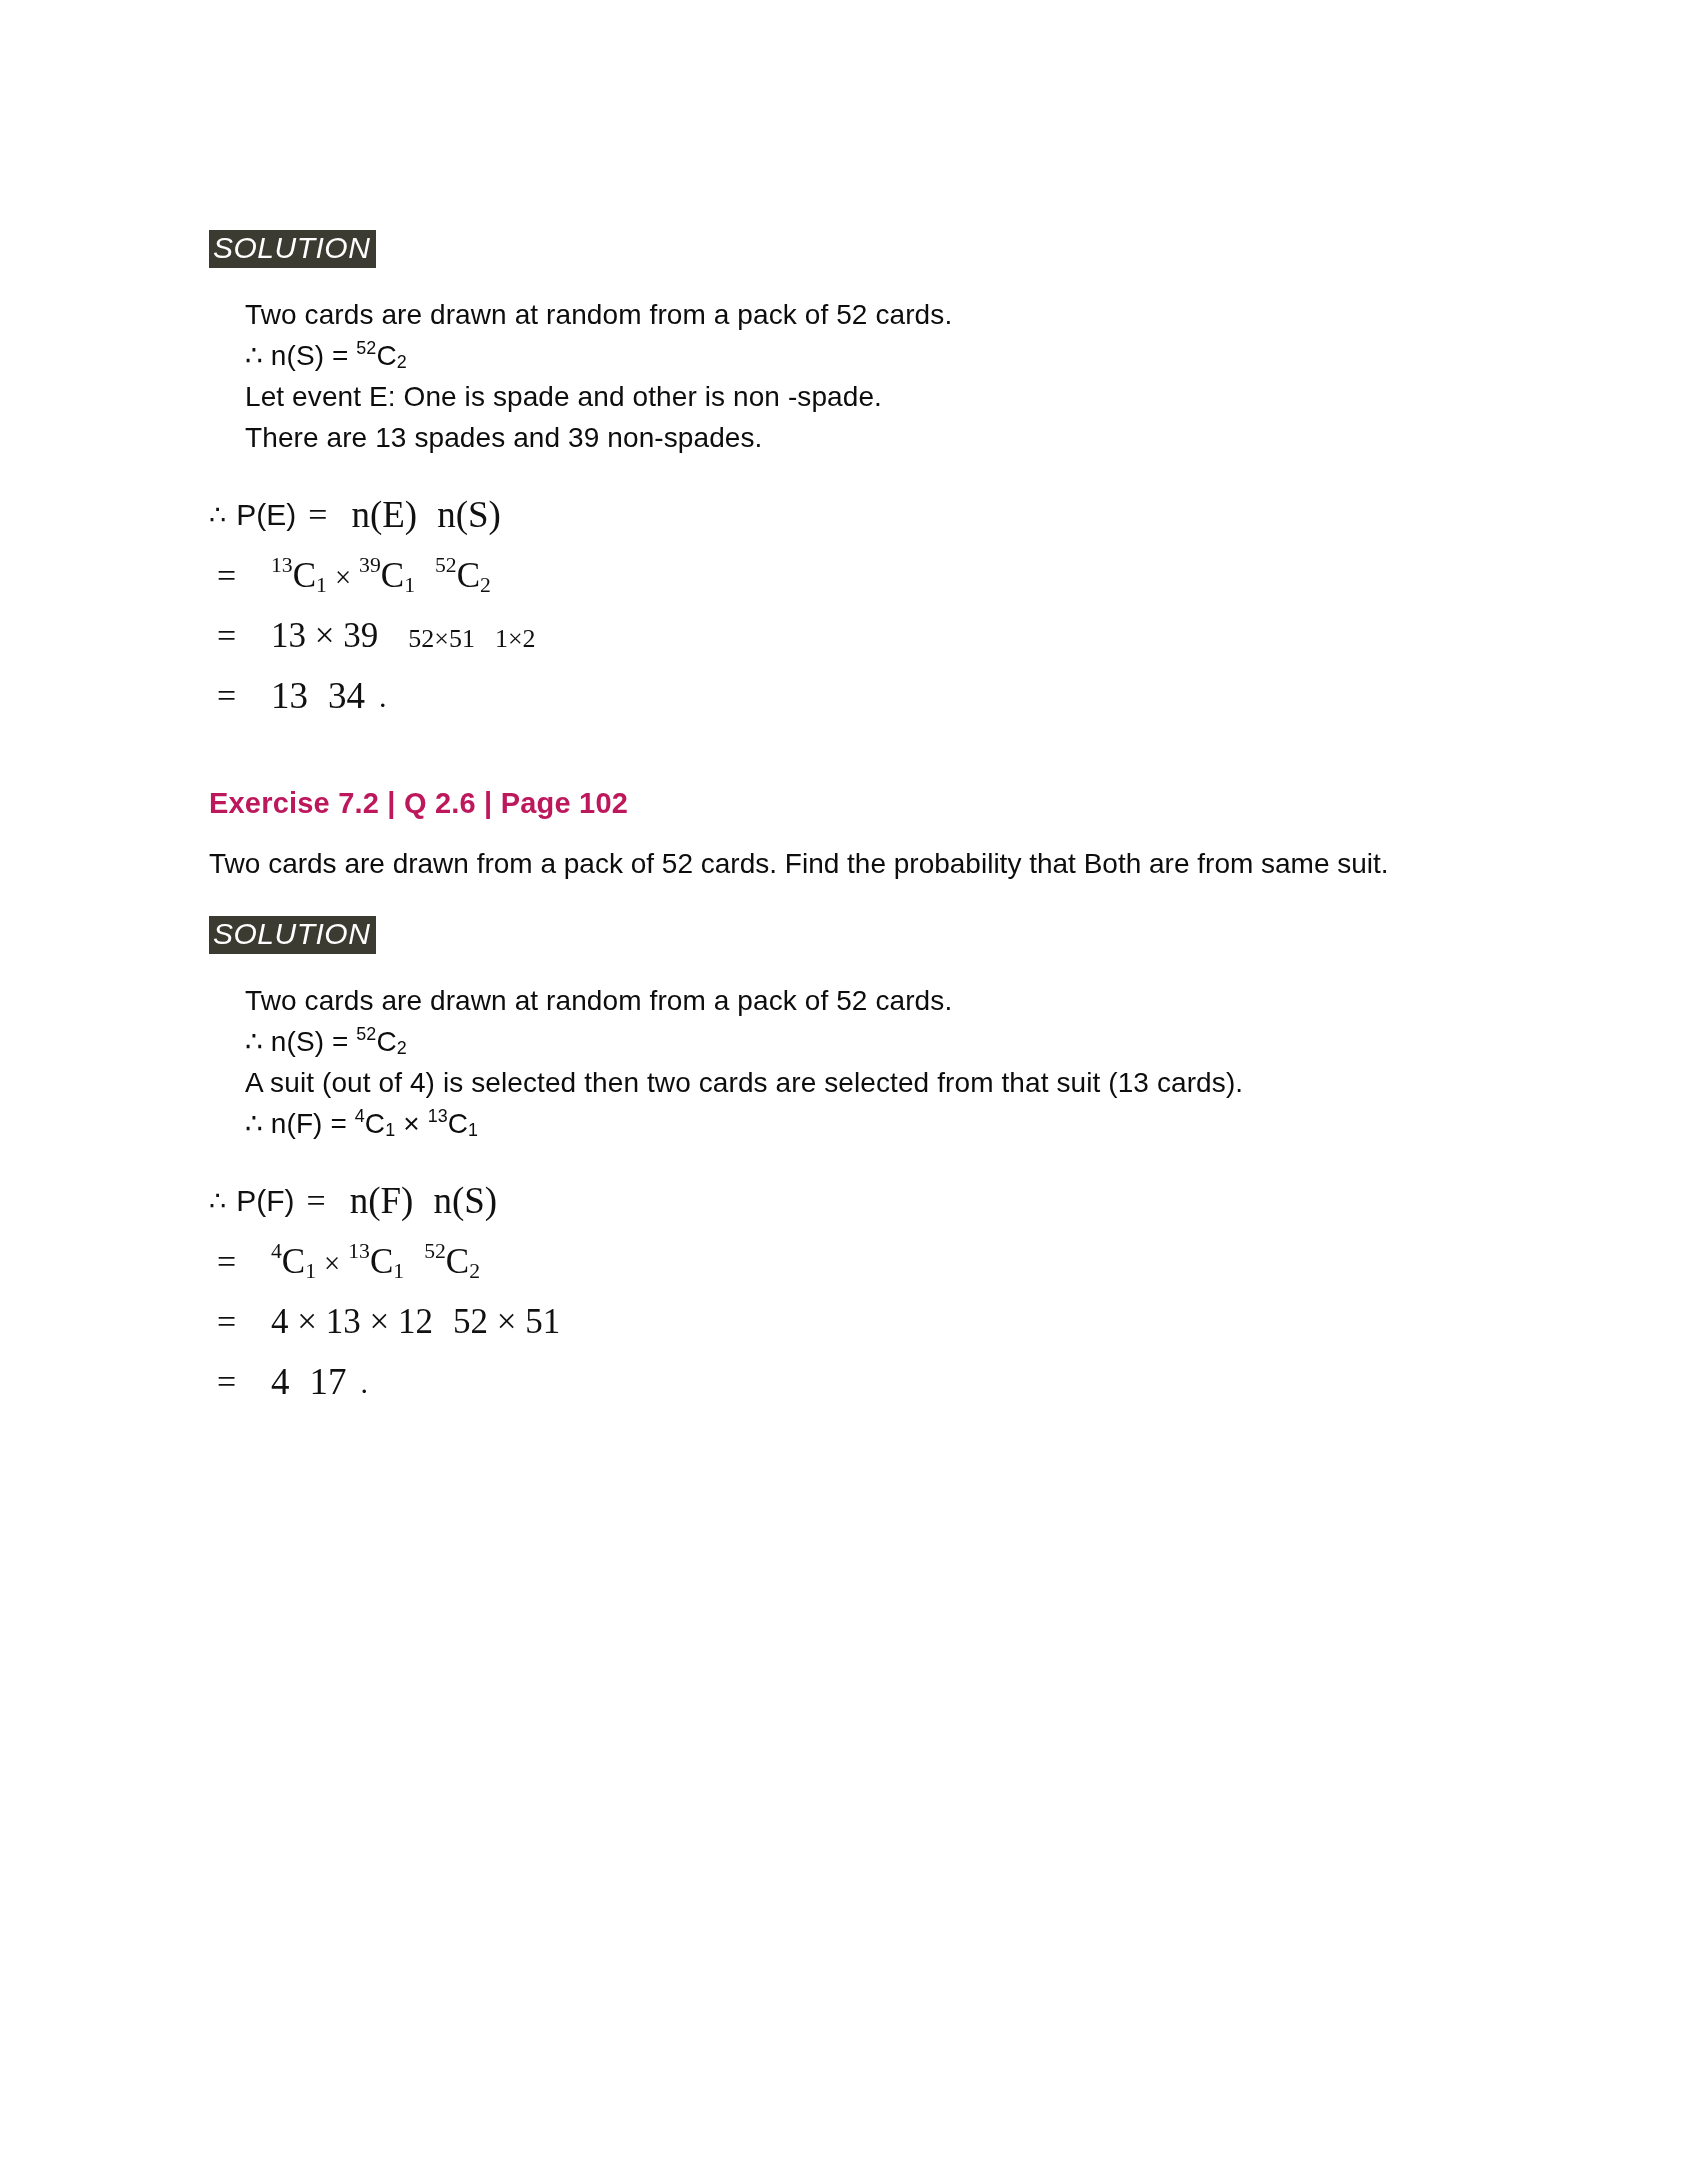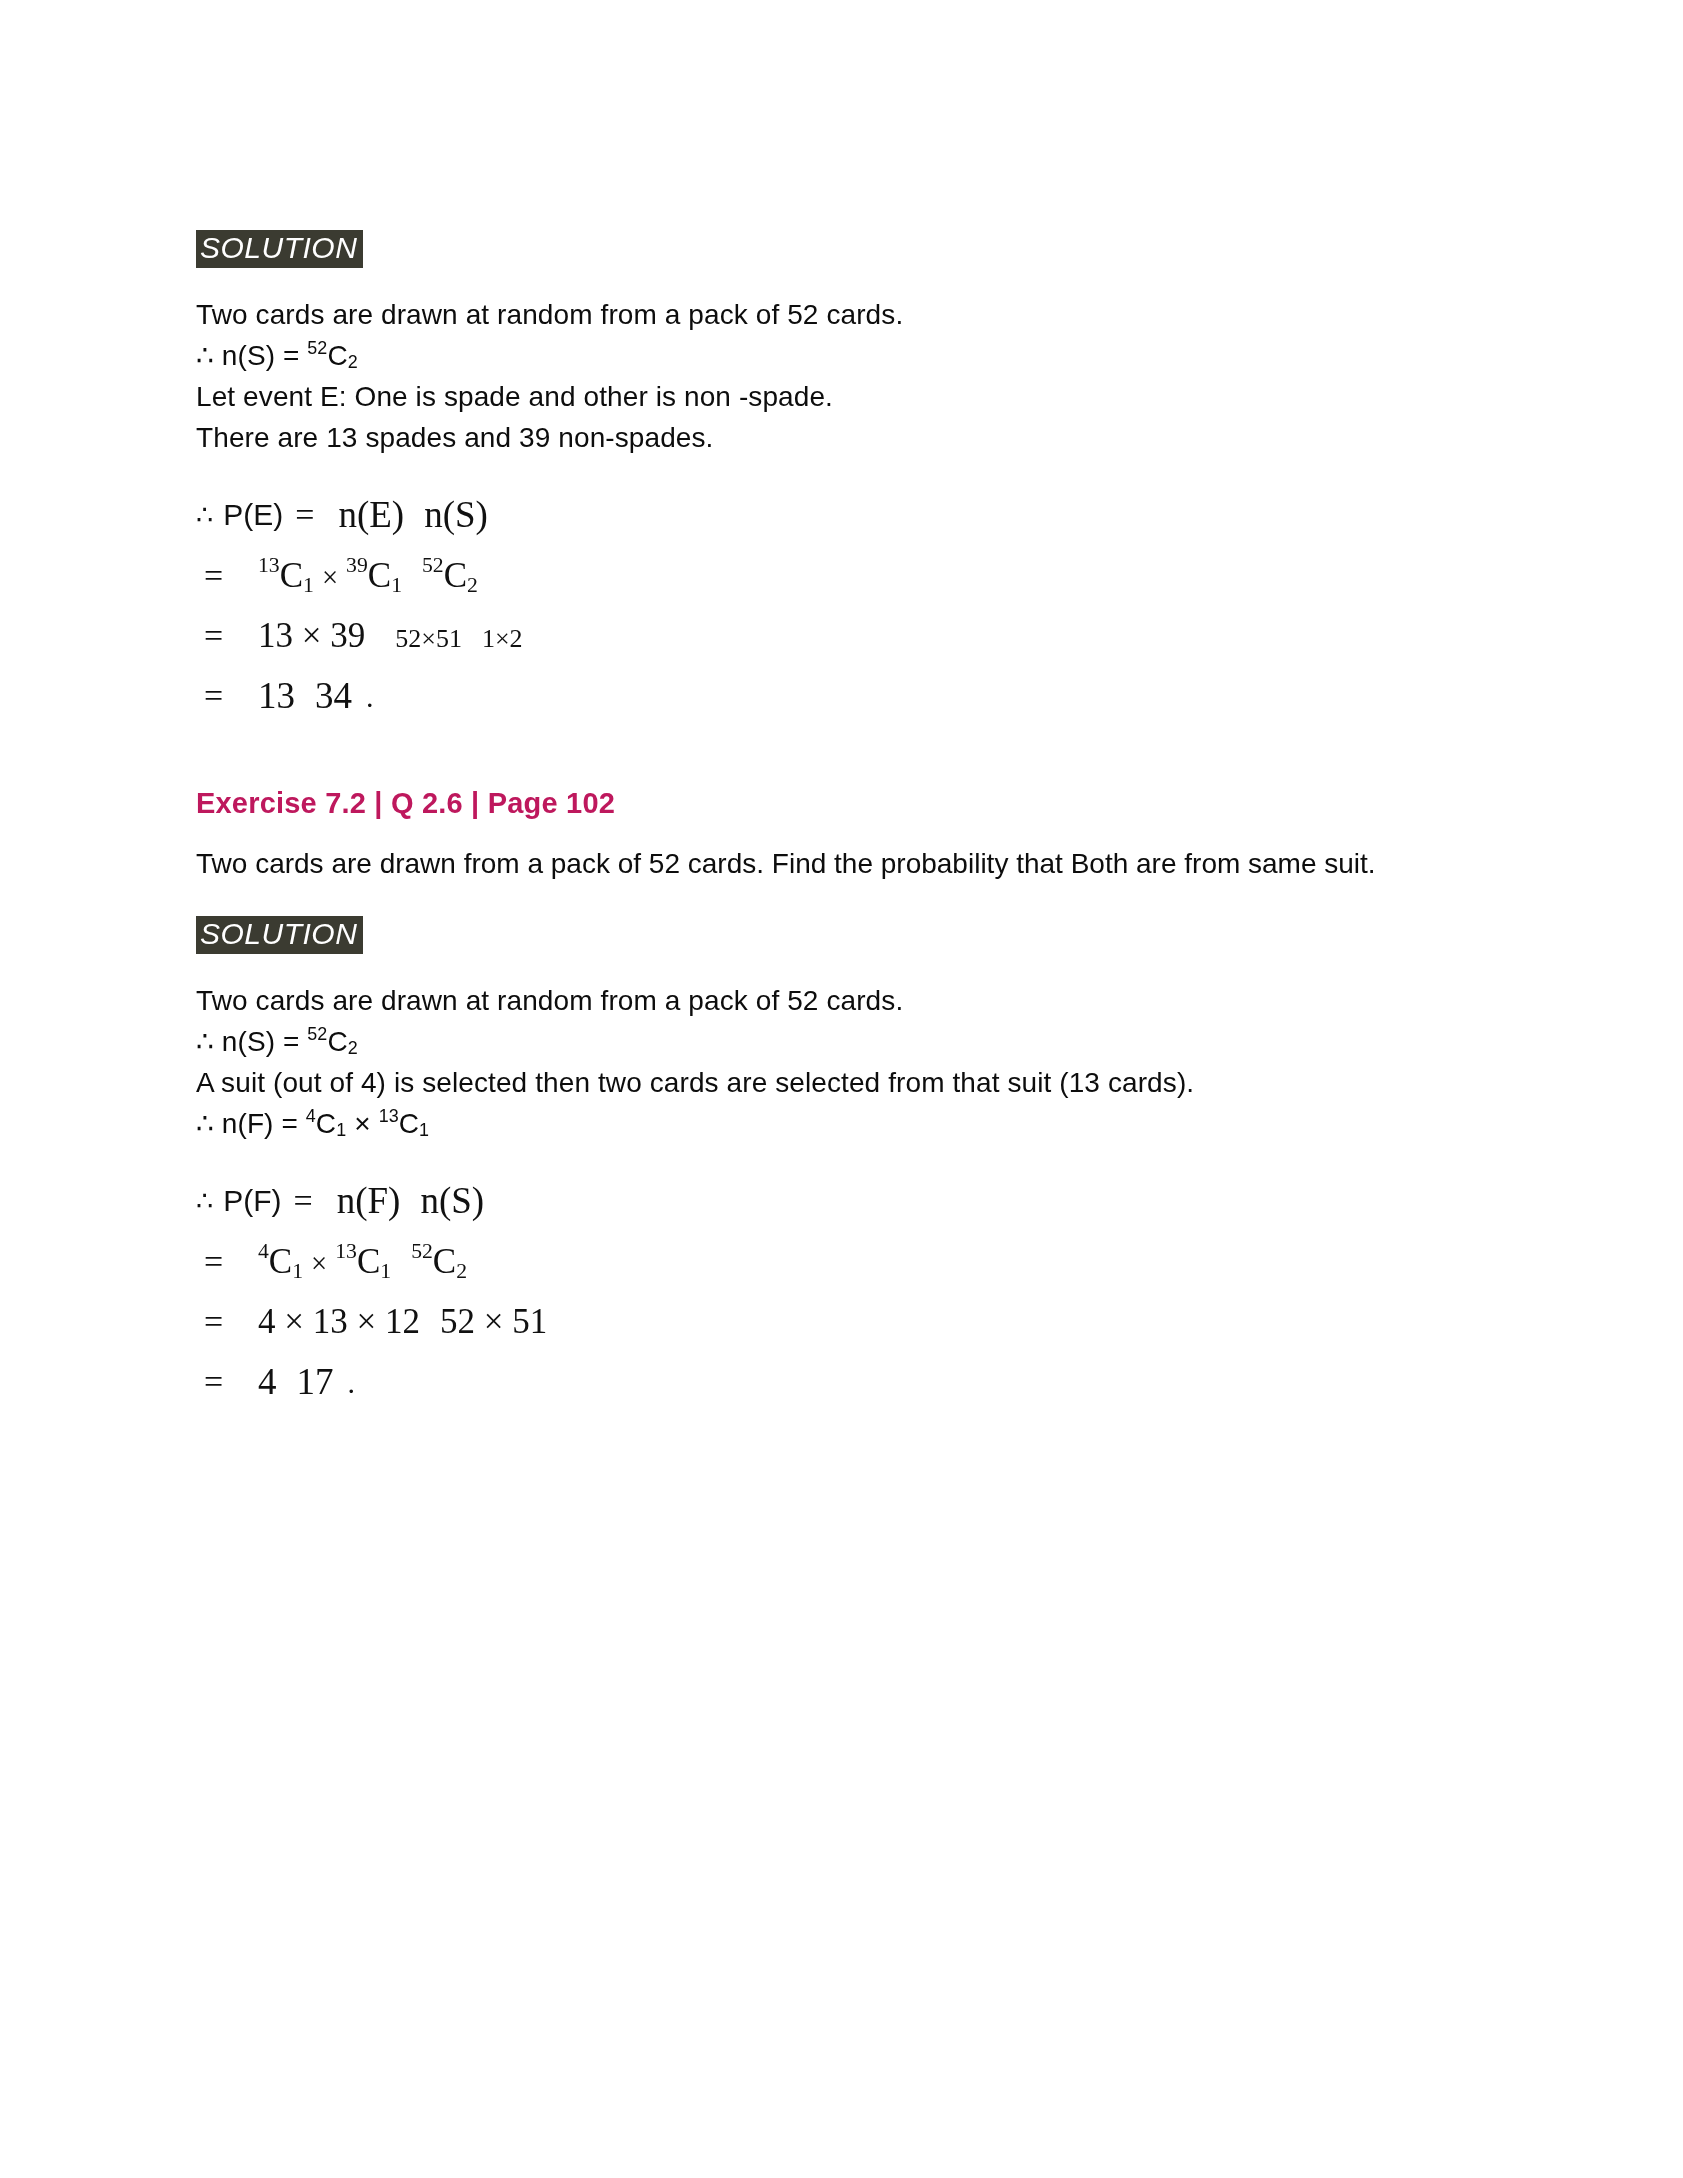--- a/index.html
+++ b/index.html
@@ -10,21 +10,21 @@
   body {
     width: 1683px;
     height: 2178px;
     position: relative;
     font-family: "Liberation Sans", sans-serif;
     color: #000000;
     overflow: hidden;
   }
   .page {
     position: absolute;
-    left: 0; top: 0;
+    left: 13px; top: 0;
     width: 1500px;
     height: 2178px;
     background: #ffffff;
   }
   .content {
     position: absolute;
     left: 196px;
     top: 230px;
     width: 1257px;
   }
@@ -44,20 +44,21 @@
 
   
   .prose {
     font-size: 28px;
     line-height: 41px;
     color: #0d0d0d;
     letter-spacing: 0.1px;
   }
   .prose-block {
     margin-top: 26px;
+    margin-left: 36px;
   }
   .question {
     font-size: 28px;
     line-height: 44px;
     color: #0d0d0d;
     margin-top: 22px;
     max-width: 1233px;
   }
 
   

